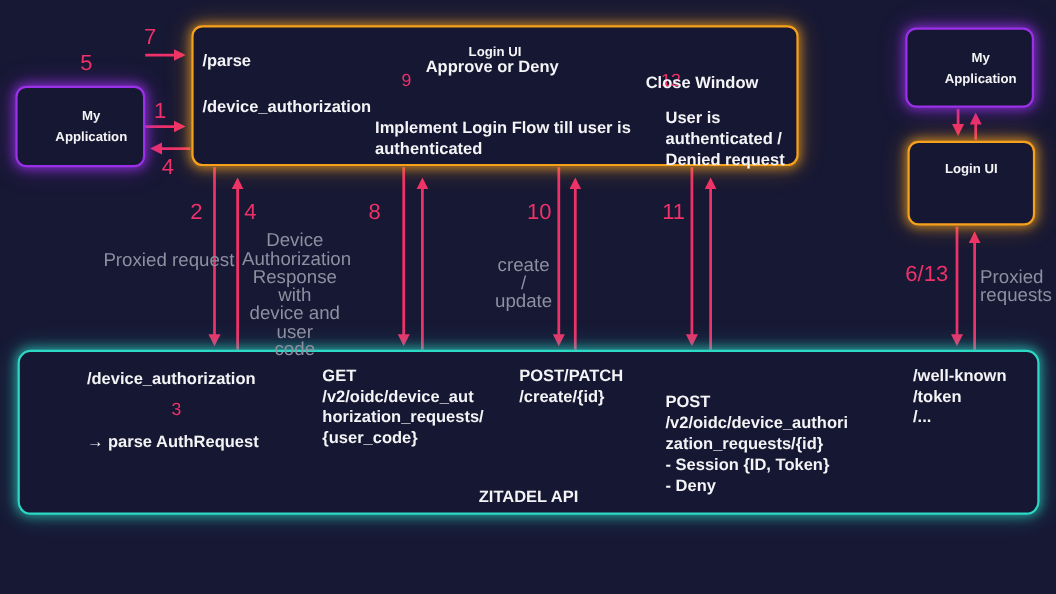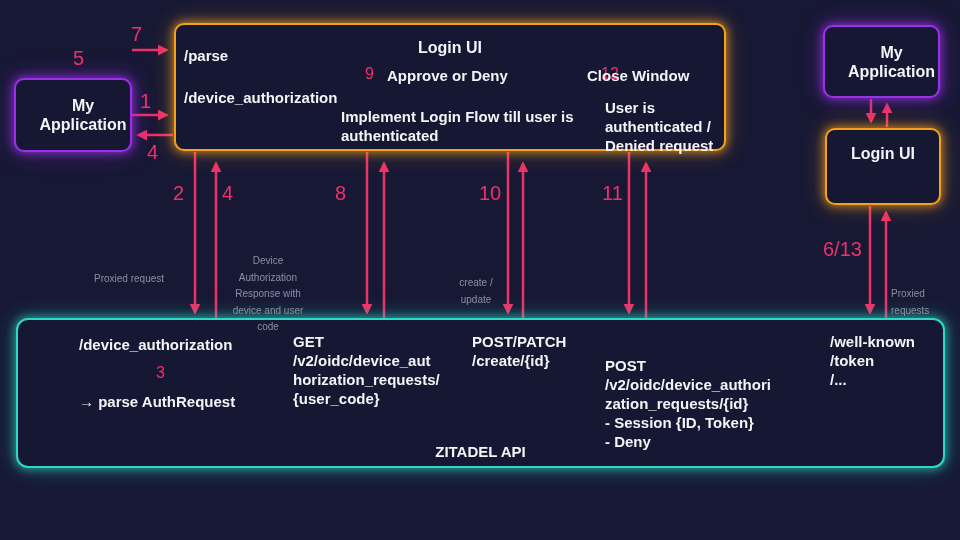--- a/index.html
+++ b/index.html
@@ -12,22 +12,22 @@
   .box{position:absolute;background:#161732;border-radius:10px;box-sizing:border-box;}
   .box.purple{border:2px solid #9a30e8;box-shadow:0 0 10px 1px rgba(154,48,232,.75), 0 0 22px 2px rgba(154,48,232,.35);}
   .box.orange{border:2px solid #f6a11c;box-shadow:0 0 10px 1px rgba(246,161,28,.7), 0 0 22px 2px rgba(246,161,28,.3);}
   .box.teal{border:2px solid #2cd9c5;box-shadow:0 0 10px 1px rgba(44,217,197,.65), 0 0 22px 2px rgba(44,217,197,.28);border-radius:12px;}
   .center-label{display:flex;align-items:center;justify-content:center;text-align:center;padding-left:20px;}
   .wtext{color:#f4f4f7;font-weight:bold;font-size:15px;line-height:19px;white-space:pre-line;}
   .wtext.nowrap{white-space:nowrap;}
   .abs{position:absolute;}
   .plabel{position:absolute;color:#ee3169;font-size:20px;line-height:20px;font-weight:400;white-space:nowrap;}
   .pinline{color:#ee3169;font-size:16px;font-weight:400;}
-  .gray{position:absolute;color:#8e8fa1;font-size:10px;line-height:16.5px;white-space:pre-line;margin-top:42px;}
-  .boxtitle{font-size:16px;}
+  .gray{position:absolute;color:#8e8fa1;font-size:17px;line-height:16.5px;white-space:pre-line;}
+  .boxtitle{font-size:12px;}
   svg.arrows{position:absolute;left:0;top:0;pointer-events:none;}
 </style>
 </head>
 <body>
 
 <div id="stage">
 
   <svg class="arrows" width="960" height="540" viewBox="0 0 960 540">
     <defs>
       <marker id="ah" viewBox="0 0 10 10" refX="7.5" refY="5" markerWidth="4.4" markerHeight="4.4" orient="auto">
@@ -62,21 +62,21 @@
   <div class="box purple center-label" style="left:14px;top:78px;width:118px;height:74px;">
     <span class="wtext boxtitle">My
 Application</span>
   </div>
 
   <div class="box orange" style="left:174px;top:23px;width:552px;height:128px;">
     <span class="wtext abs boxtitle" style="left:0;right:0;top:13px;text-align:center;">Login UI</span>
     <span class="wtext abs nowrap" style="left:8px;top:21px;">/parse</span>
     <span class="wtext abs nowrap" style="left:8px;top:63px;">/device_authorization</span>
     <span class="pinline abs" style="left:189px;top:40px;">9</span>
-    <span class="wtext abs nowrap" style="left:211px;top:41px;">Approve or Deny</span>
+    <span class="wtext abs nowrap" style="left:211px;top:26px;">Approve or Deny</span>
     <span class="pinline abs" style="left:387px;top:40px;margin-left:38px;">12</span>
     <span class="wtext abs nowrap" style="left:411px;top:41px;">Close Window</span>
     <span class="wtext abs" style="left:165px;top:82px;">Implement Login Flow till user is
 authenticated</span>
     <span class="wtext abs" style="left:429px;top:73px;">User is
 authenticated /
 Denied request</span>
   </div>
 
   <div class="box purple center-label" style="left:823px;top:25px;width:117px;height:73px;">

